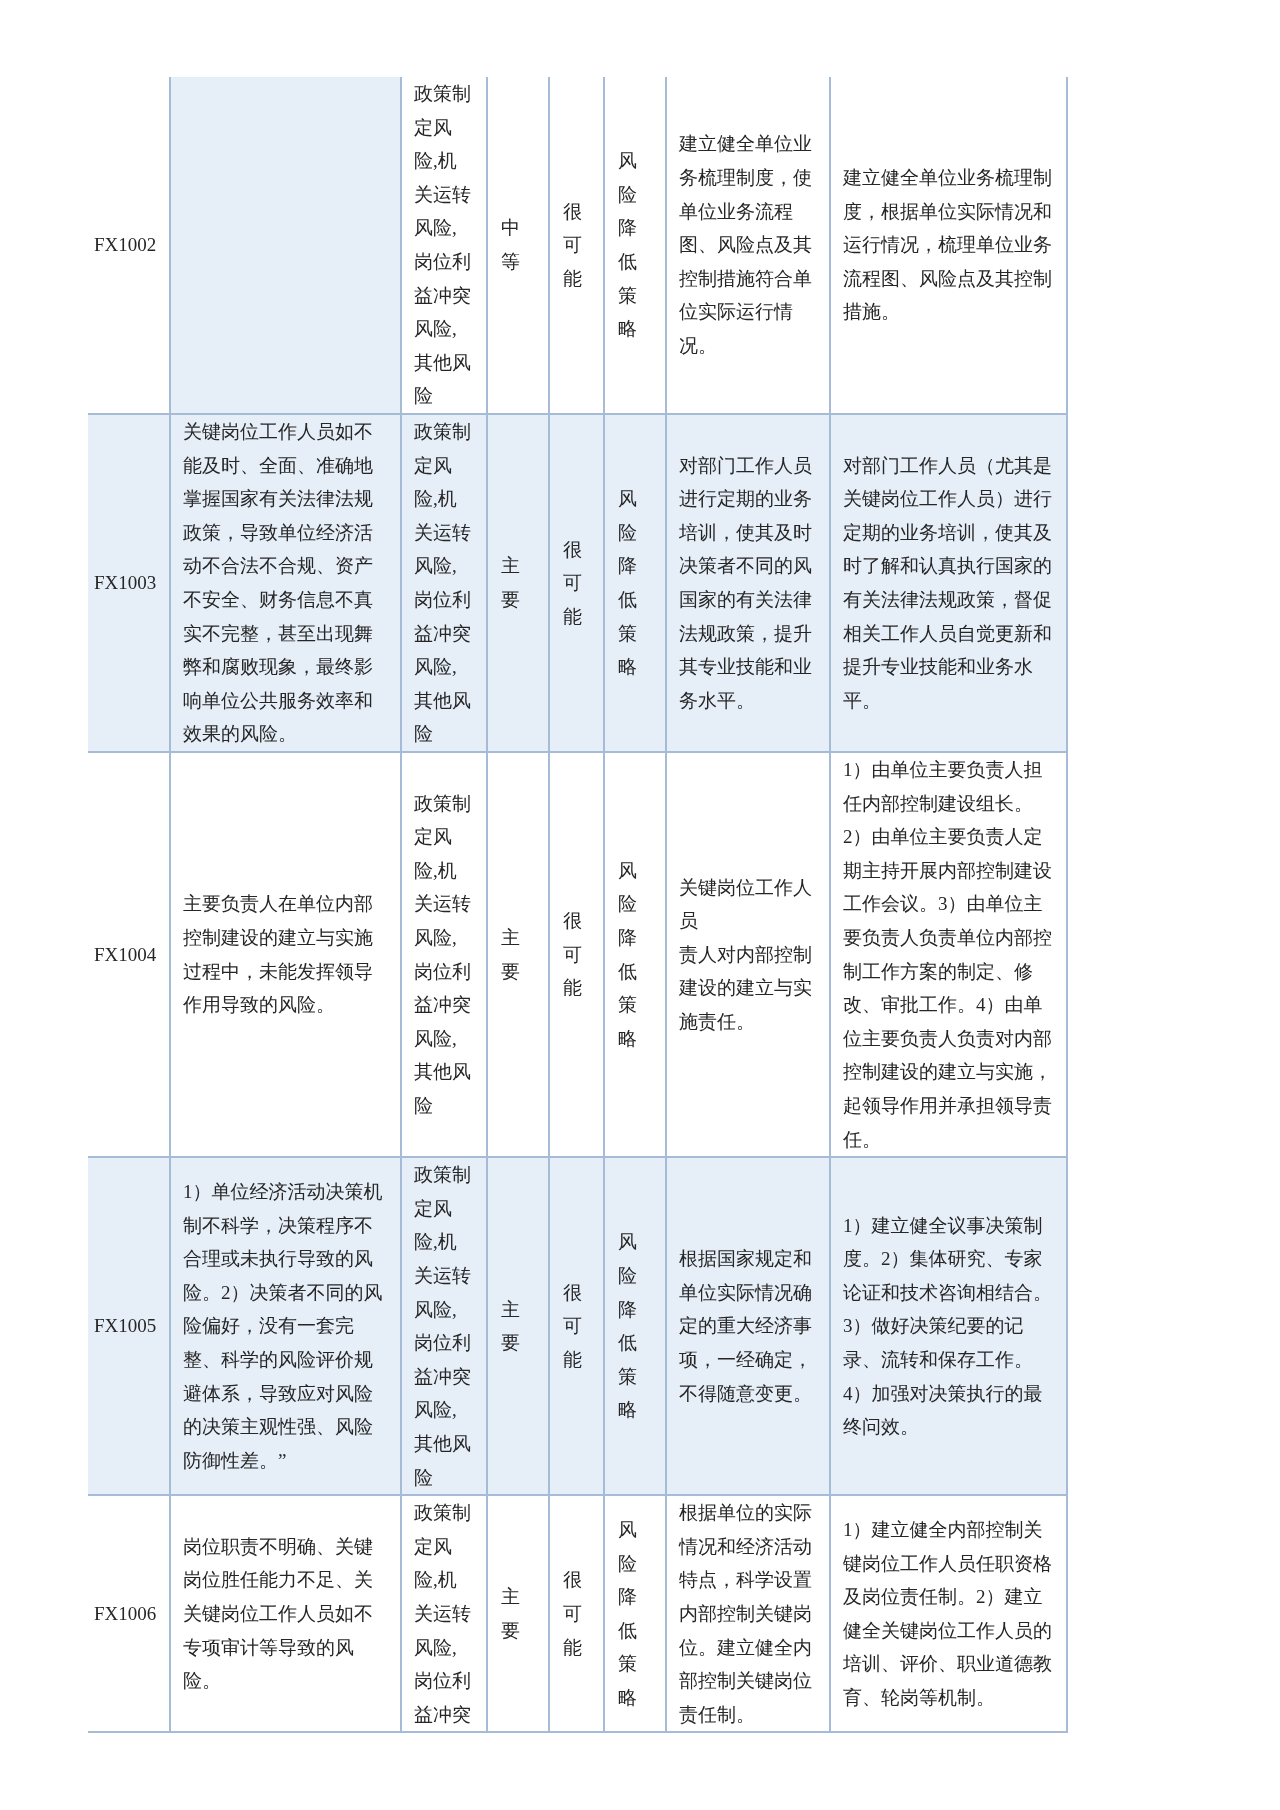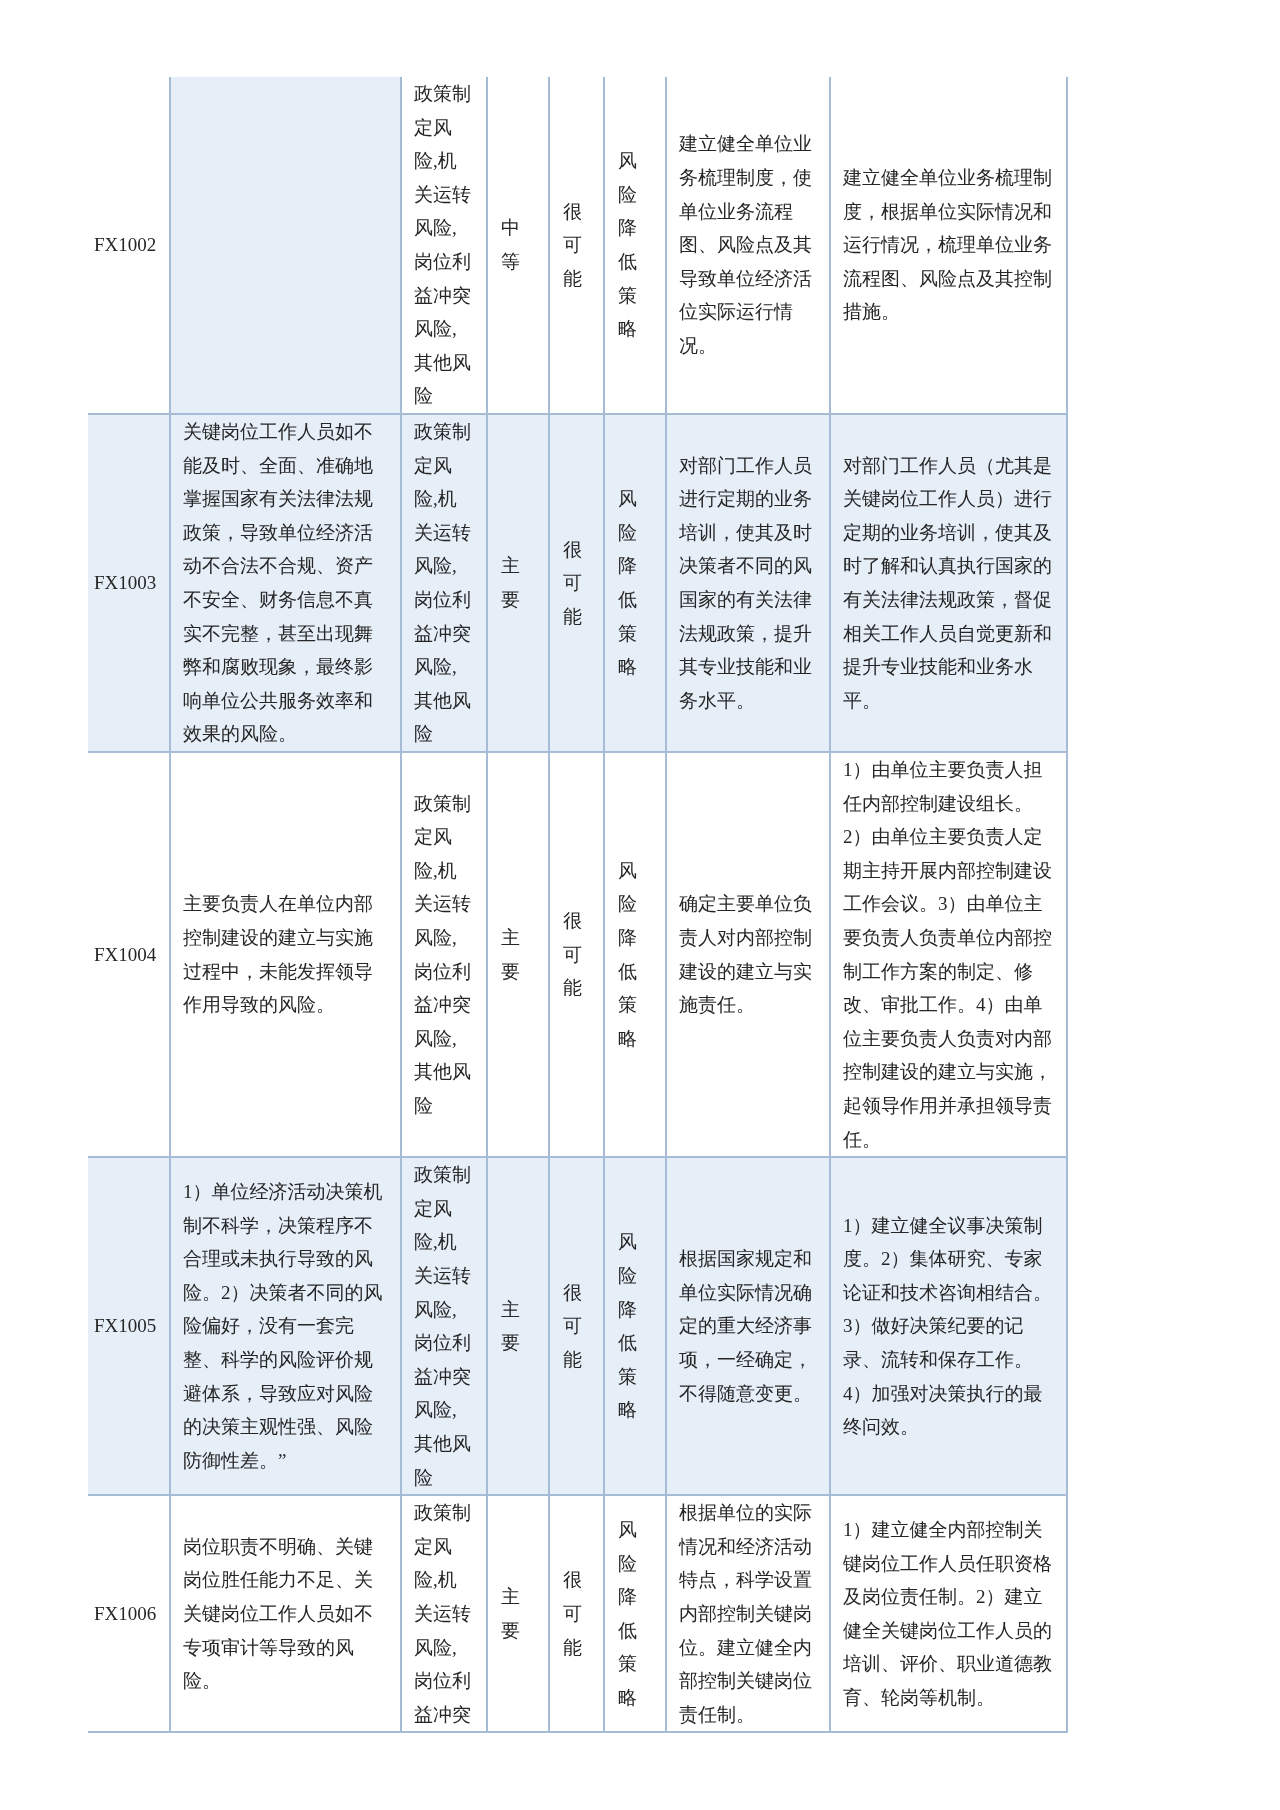--- a/index.html
+++ b/index.html
@@ -101,21 +101,21 @@
         <td class="c-narrow">风
 险
 降
 低
 策
 略</td>
         <td>建立健全单位业
 务梳理制度，使
 单位业务流程
 图、风险点及其
-导致单位经济活
+控制措施符合单
 位实际运行情
 况。</td>
         <td>建立健全单位业务梳理制
 度，根据单位实际情况和
 运行情况，梳理单位业务
 流程图、风险点及其控制
 措施。</td>
       </tr>
 
       <tr class="r2 shaded">
@@ -187,21 +187,21 @@
         <td class="c-narrow">主要</td>
         <td class="c-narrow">很
 可
 能</td>
         <td class="c-narrow">风
 险
 降
 低
 策
 略</td>
-        <td>确定主要单位负
+        <td>关键岗位工作人员
 责人对内部控制
 建设的建立与实
 施责任。</td>
         <td>1）由单位主要负责人担
 任内部控制建设组长。
 2）由单位主要负责人定
 期主持开展内部控制建设
 工作会议。3）由单位主
 要负责人负责单位内部控
 制工作方案的制定、修

